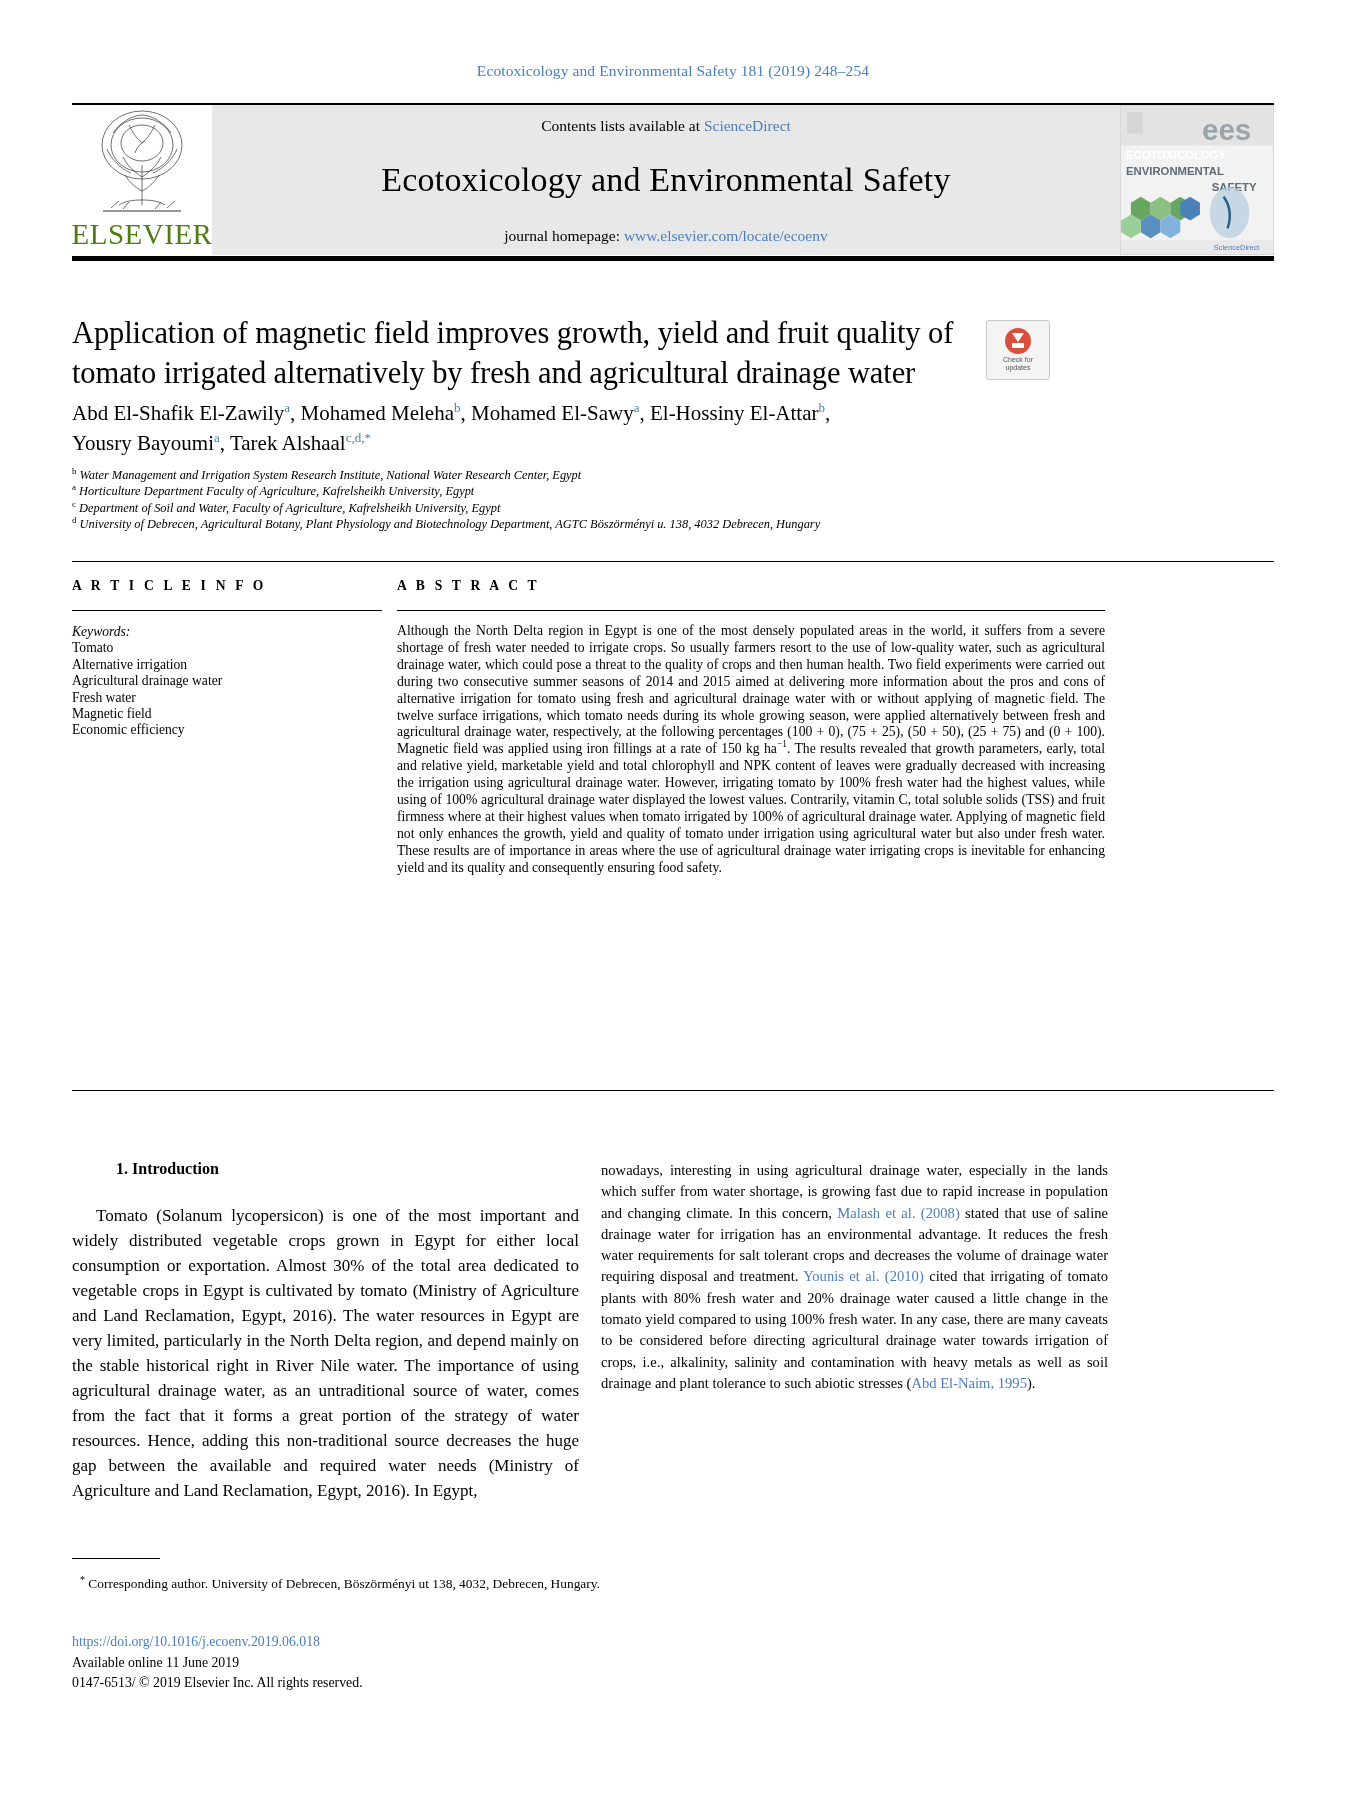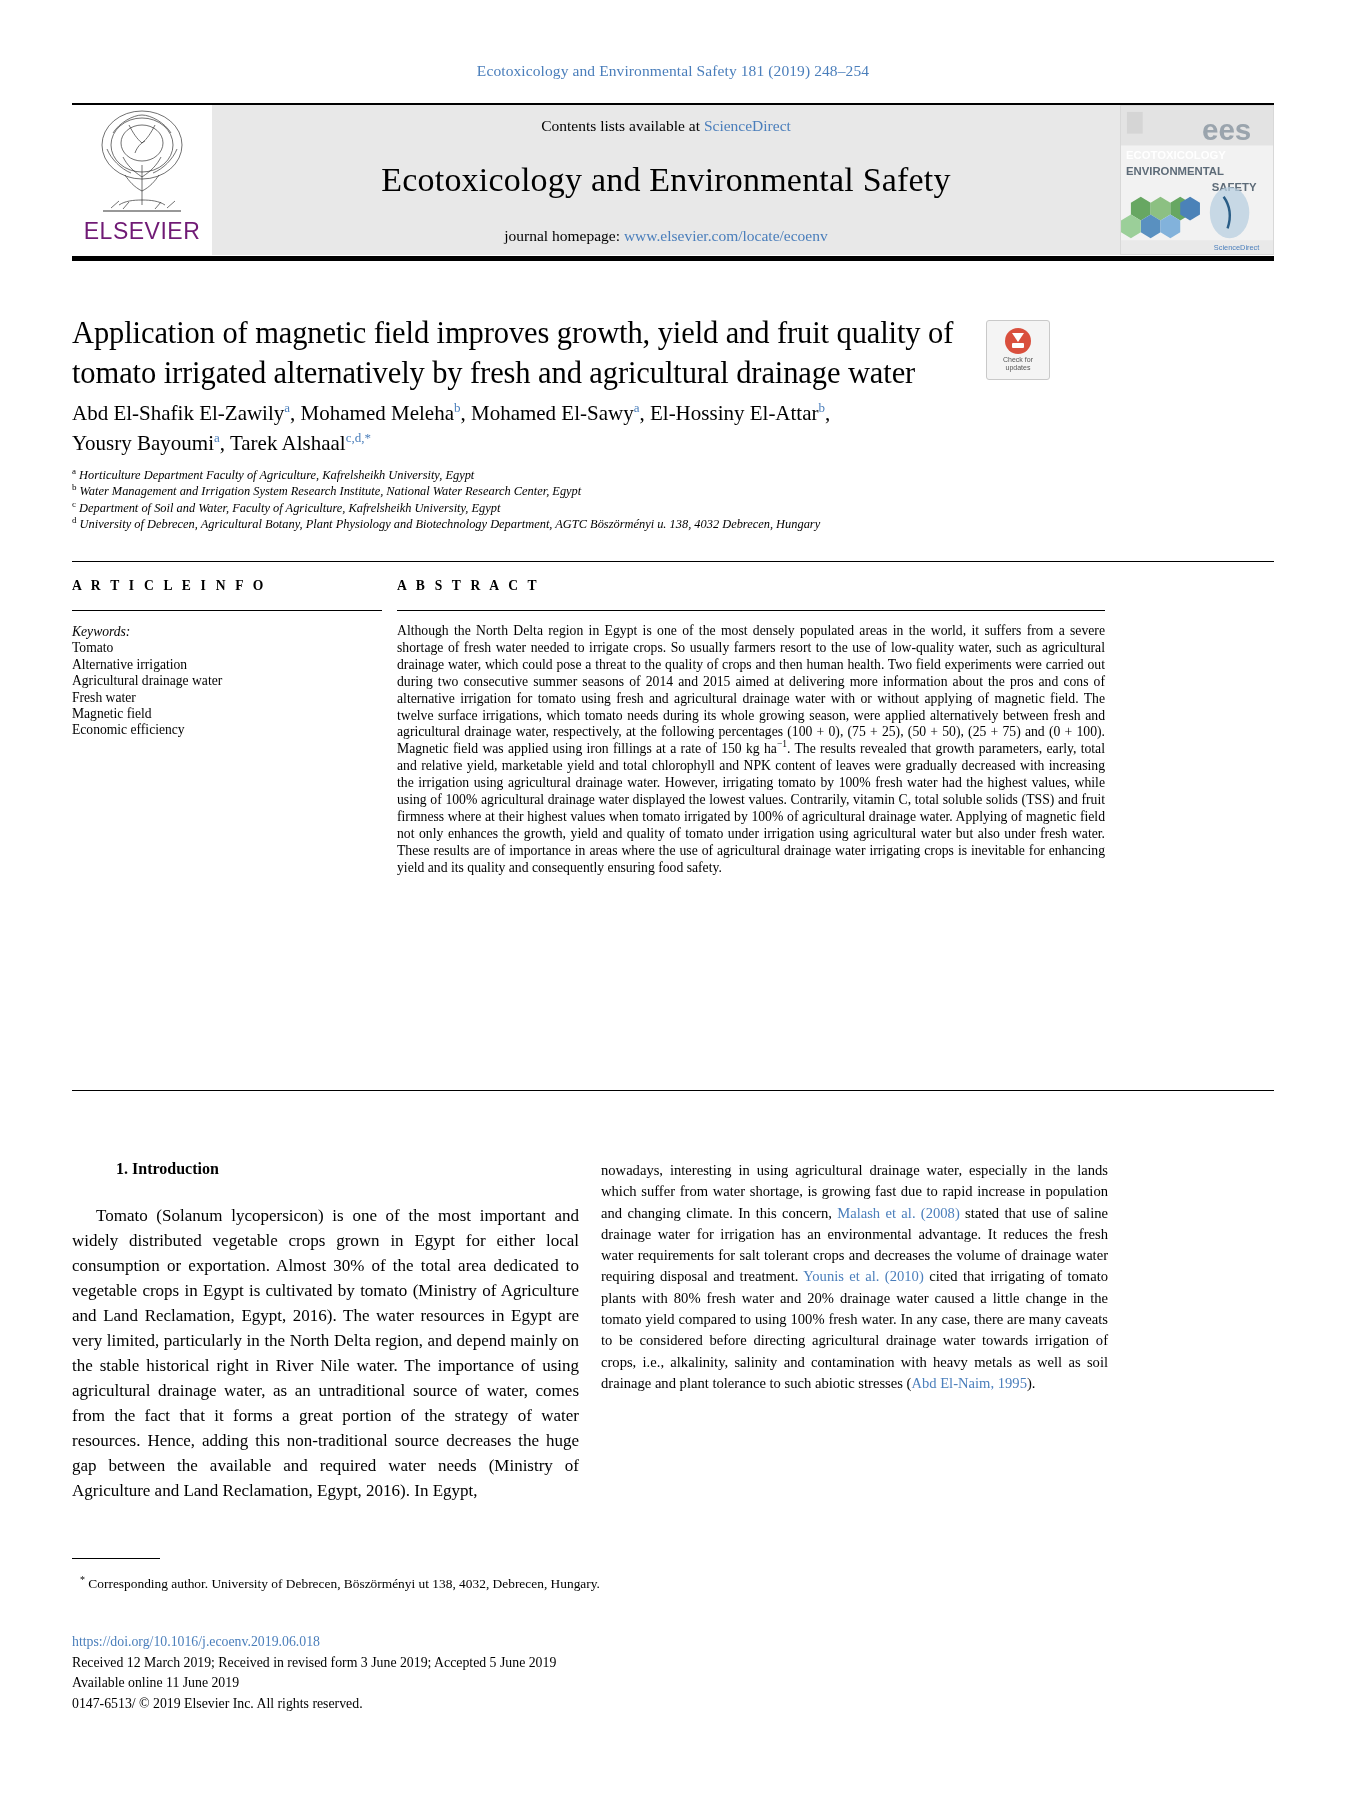--- a/index.html
+++ b/index.html
@@ -26,22 +26,22 @@
   }
   .masthead{
     position:absolute;left:72px;top:105px;width:1202px;height:150px;
   }
   .elsevier-box{
     position:absolute;left:0;top:0;width:140px;height:150px;
     display:flex;flex-direction:column;align-items:center;justify-content:flex-start;
   }
   .els-tree{width:106px;height:112px;display:block;}
   .els-word{
-    font-family:Liberation Sans, sans-serif;
-    font-size:23px;letter-spacing:.5px;color:#701a75;font-weight:400;
+    font-family:Liberation Serif, serif;
+    font-size:29px;letter-spacing:.5px;color:#4d7c0f;font-weight:400;
     margin-top:1px;
   }
   .center-band{
     position:absolute;left:140px;top:0;width:908px;height:150px;
     background:#e8e8e8;
     display:flex;flex-direction:column;align-items:center;justify-content:center;
   }
   .contents-line{font-size:15.5px;margin-top:4px;}
   .sd-link{color:#4a7ebb;}
   .journal-title{
@@ -239,22 +239,22 @@
     <div class="cu1">Check for</div>
     <div class="cu2">updates</div>
   </div>
 
   <div class="authors">
     <span>Abd El-Shafik El-Zawily</span><sup>a</sup><span>, Mohamed Meleha</span><sup>b</sup><span>, Mohamed El-Sawy</span><sup>a</sup><span>, El-Hossiny El-Attar</span><sup>b</sup><span>,</span><br>
     <span>Yousry Bayoumi</span><sup>a</sup><span>, Tarek Alshaal</span><sup>c,d,*</sup>
   </div>
 
   <div class="affils">
+    <div><sup>b</sup> <span>Water Management and Irrigation System Research Institute, National Water Research Center, Egypt</span></div>
     <div><sup>a</sup> <span>Horticulture Department Faculty of Agriculture, Kafrelsheikh University, Egypt</span></div>
-    <div><sup>b</sup> <span>Water Management and Irrigation System Research Institute, National Water Research Center, Egypt</span></div>
     <div><sup>c</sup> <span>Department of Soil and Water, Faculty of Agriculture, Kafrelsheikh University, Egypt</span></div>
     <div><sup>d</sup> <span>University of Debrecen, Agricultural Botany, Plant Physiology and Biotechnology Department, AGTC Böszörményi u. 138, 4032 Debrecen, Hungary</span></div>
   </div>
 
   <div class="rule-afterinfo"></div>
 
   <div class="col-left">
     <div class="sechead">A R T I C L E  I N F O</div>
     <div class="hr-thin"></div>
     <div class="kw-block">
@@ -286,18 +286,17 @@
     <p style="margin:0;"><span>nowadays, interesting in using agricultural drainage water, especially in the lands which suffer from water shortage, is growing fast due to rapid increase in population and changing climate. In this concern, </span><span class="cite">Malash et al. (2008)</span><span> stated that use of saline drainage water for irrigation has an environmental advantage. It reduces the fresh water requirements for salt tolerant crops and decreases the volume of drainage water requiring disposal and treatment. </span><span class="cite">Younis et al. (2010)</span><span> cited that irrigating of tomato plants with 80% fresh water and 20% drainage water caused a little change in the tomato yield compared to using 100% fresh water. In any case, there are many caveats to be considered before directing agricultural drainage water towards irrigation of crops, i.e., alkalinity, salinity and contamination with heavy metals as well as soil drainage and plant tolerance to such abiotic stresses (</span><span class="cite">Abd El-Naim, 1995</span><span>).</span></p>
   </div>
 
   <div class="foot-rule"></div>
   <div class="footnote">
     <div><span class="star">*</span><span> Corresponding author. University of Debrecen, Böszörményi ut 138, 4032, Debrecen, Hungary.</span></div>
   </div>
 
   <div class="pubinfo">
     <div class="doi">https://doi.org/10.1016/j.ecoenv.2019.06.018</div>
-    <div>Received 12 March 2019; Received in revised form 3 June 2019; Accepted 5 June 2019</div>
     <div>Available online 11 June 2019</div>
     <div>0147-6513/ © 2019 Elsevier Inc. All rights reserved.</div>
   </div>
 
 </div>
 
 </body></html>

